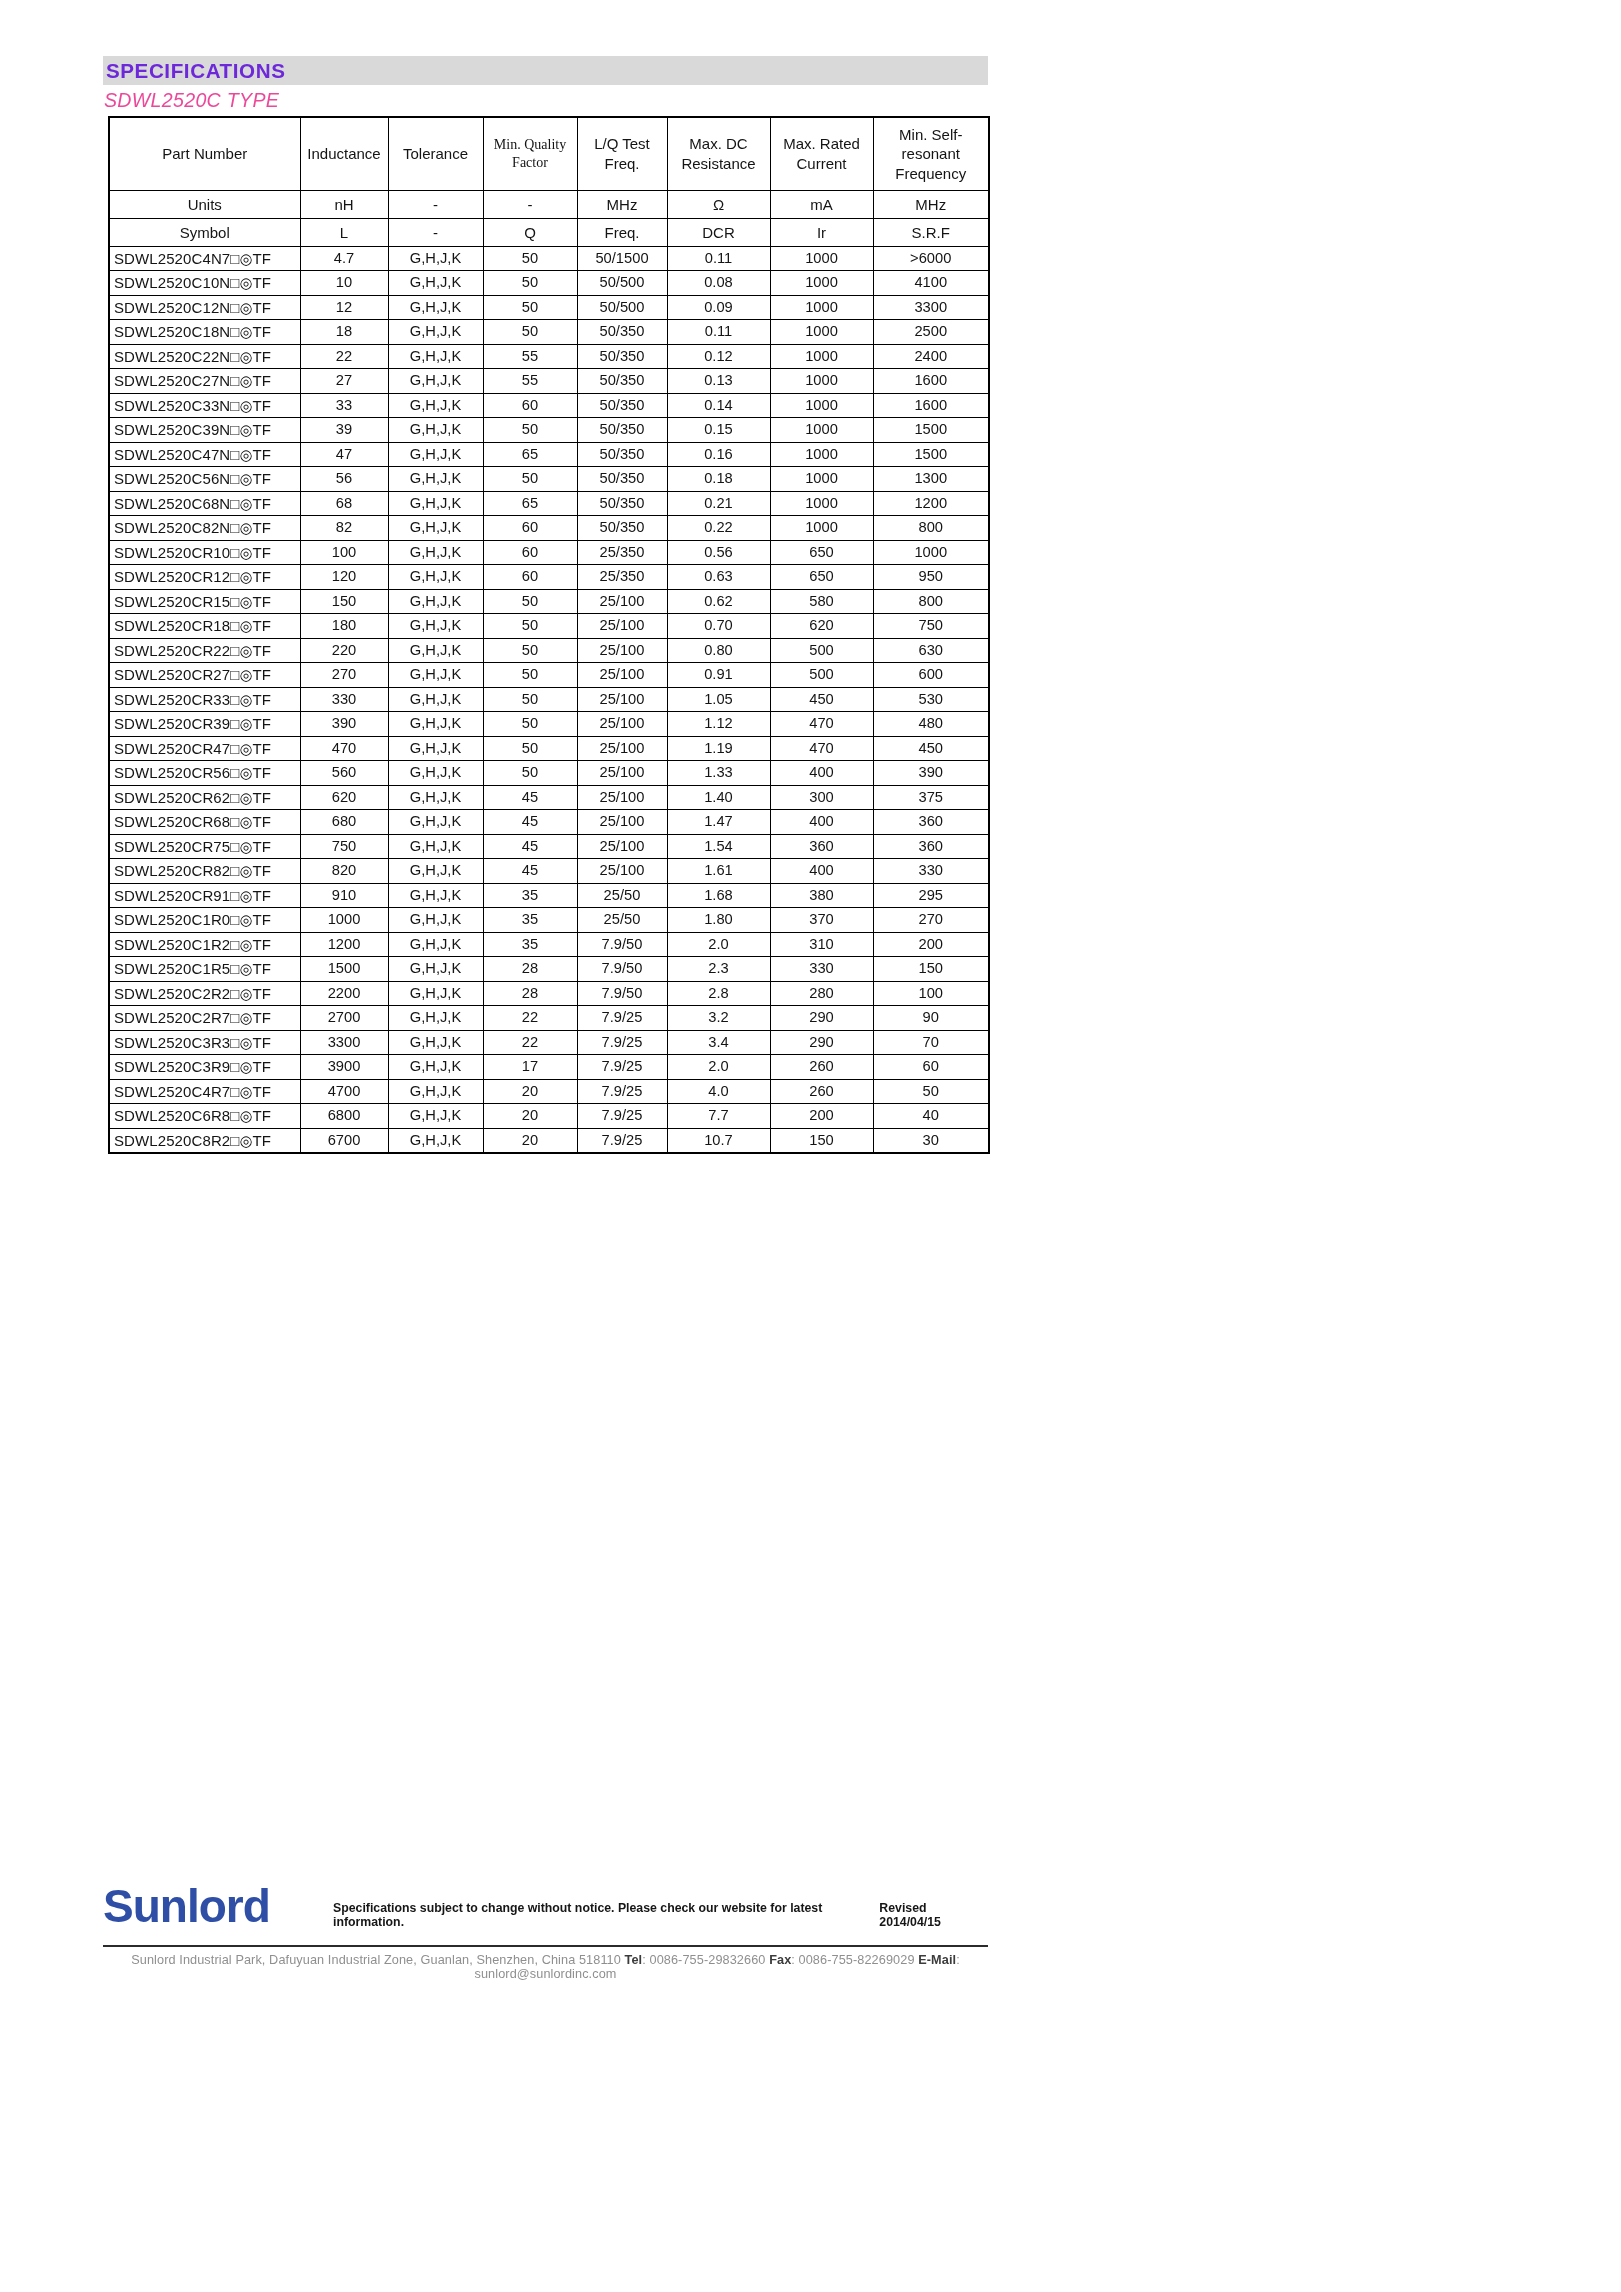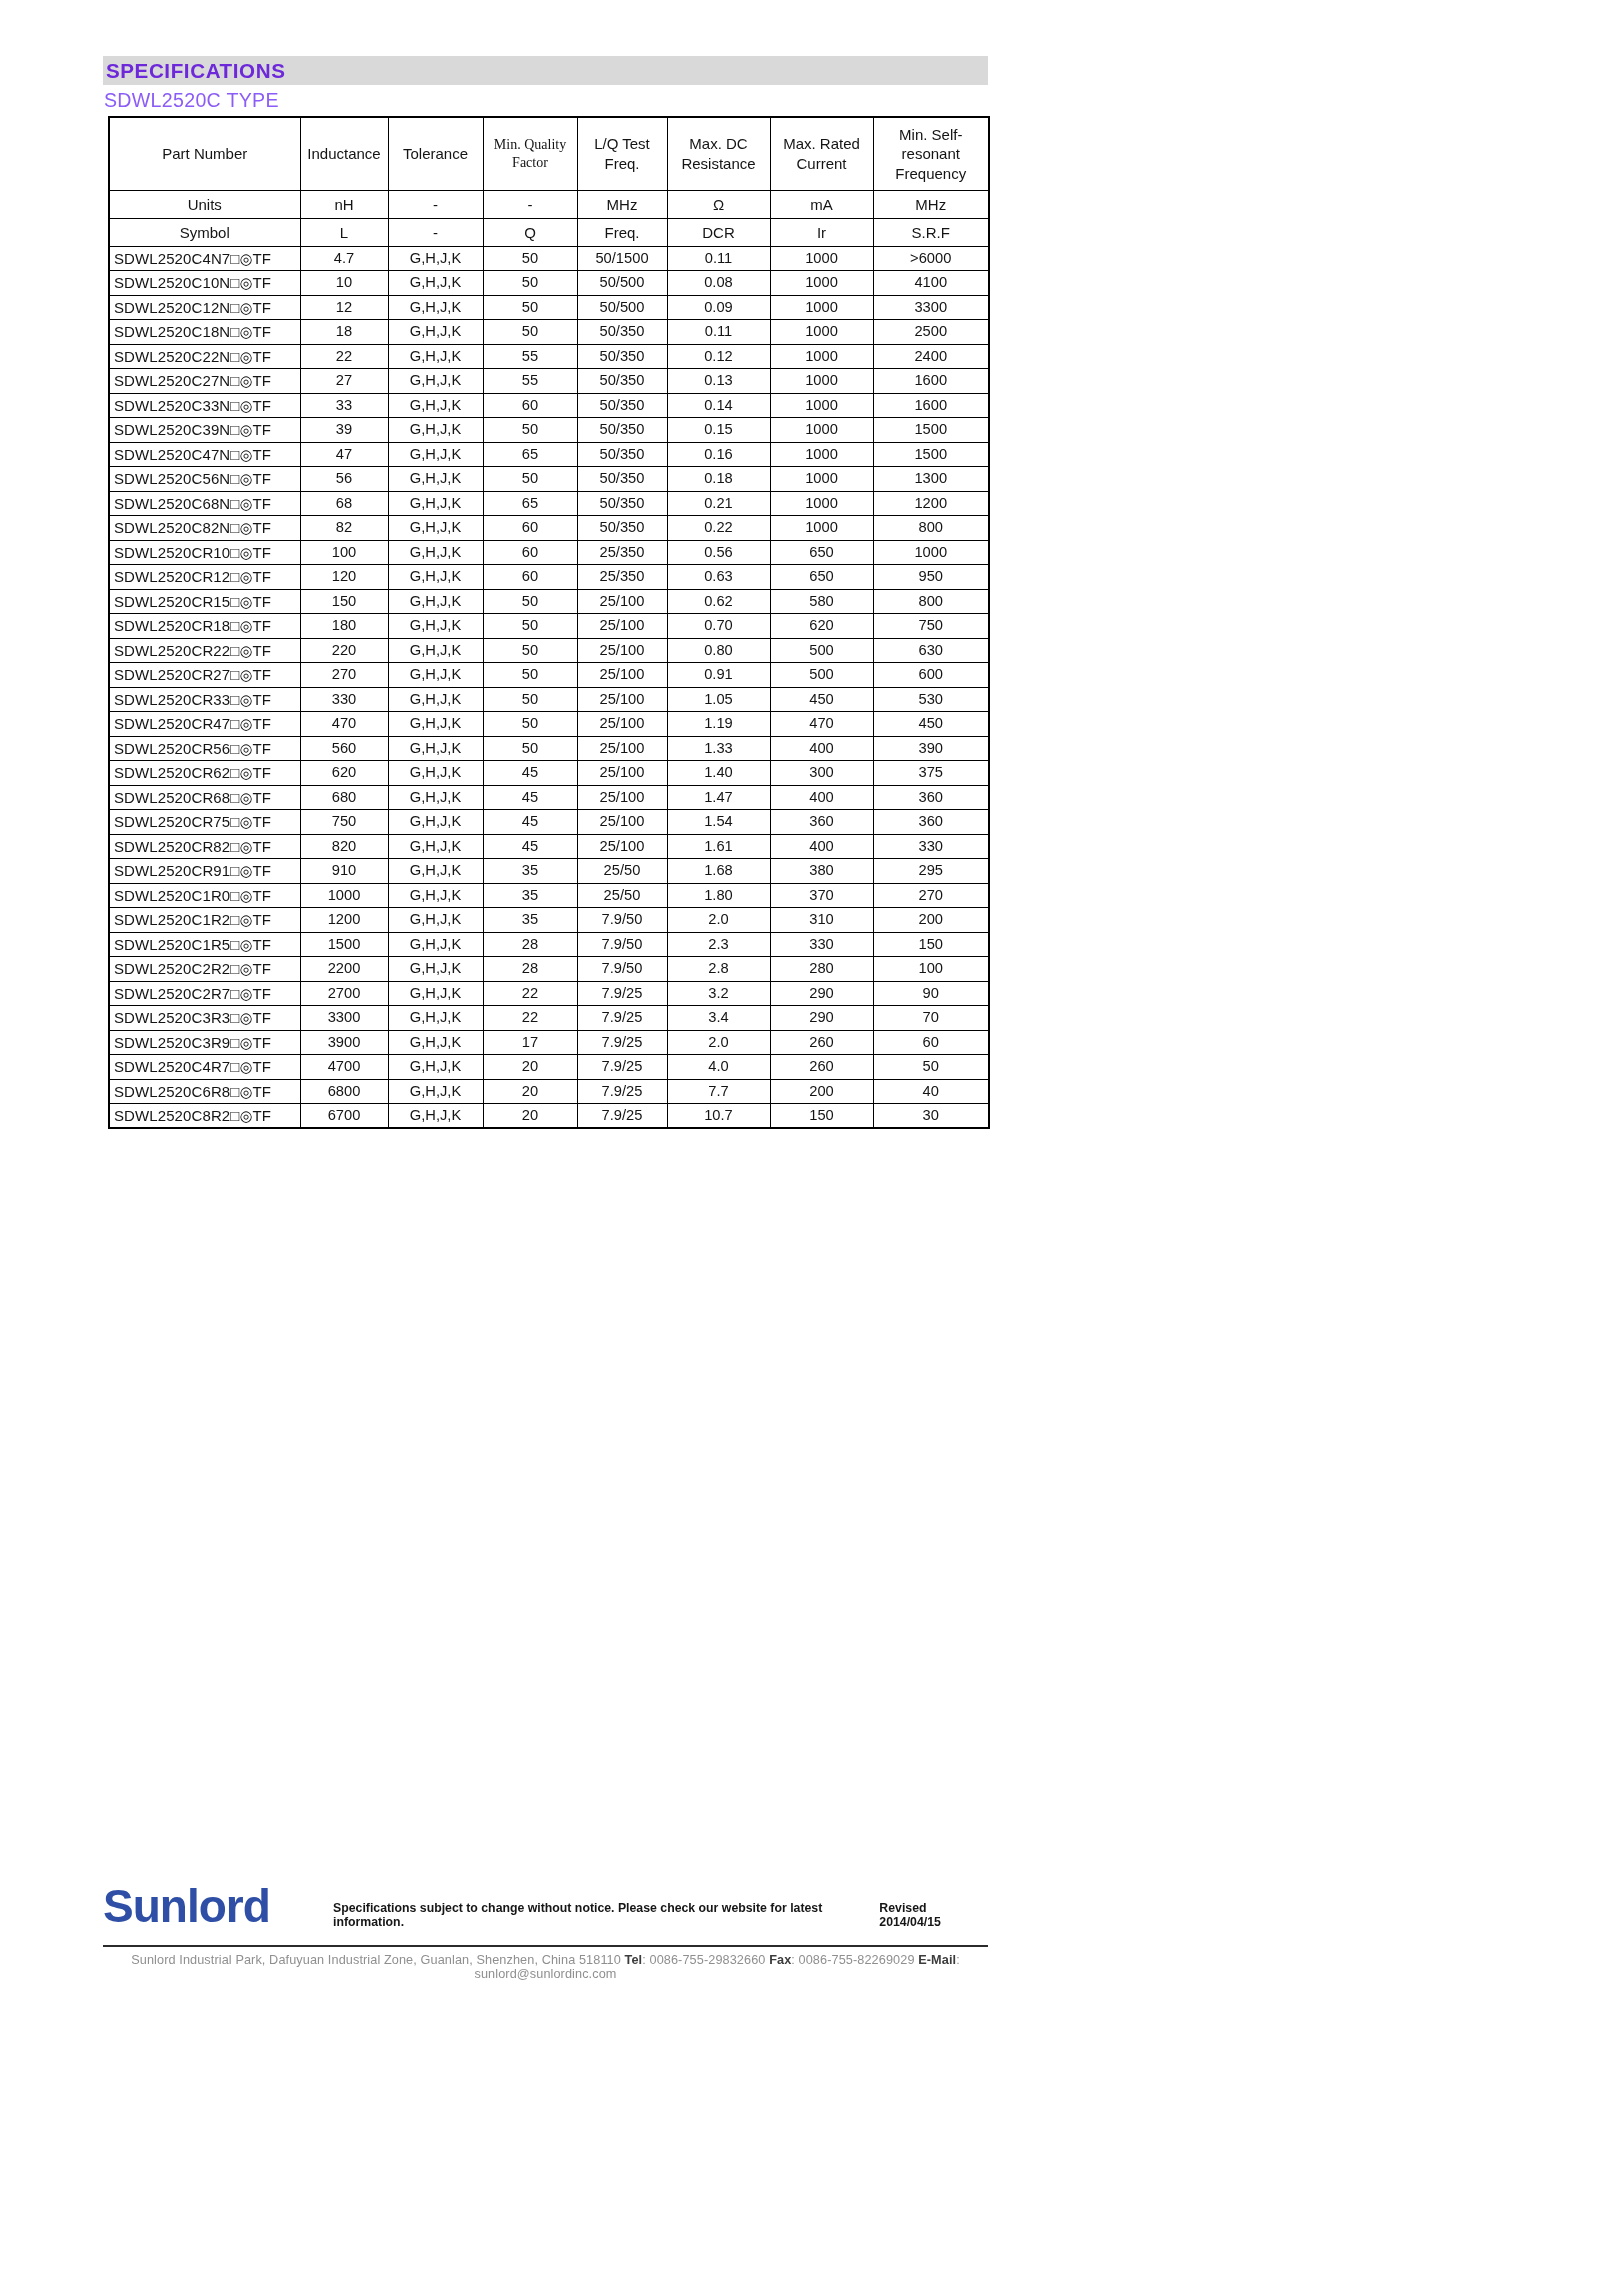--- a/index.html
+++ b/index.html
@@ -29,22 +29,23 @@
     letter-spacing: 0.6px;
     color: #6d28d9;
     padding-left: 2.9px;
   }
   .subtitle {
     position: absolute;
     left: 104px;
     top: 89px;
     font-size: 19.6px;
     font-weight: 400;
-    color: #8b5cf6;
+    color: #ec4899;
     letter-spacing: 0.3px;
+    font-style: italic;
   }
   table.spec {
     position: absolute;
     left: 108px;
     top: 116px;
     width: 880px;
     border-collapse: collapse;
     table-layout: fixed;
     border: 2px solid #000;
     background: #fff;
@@ -374,20 +375,30 @@
           <td class="pn">SDWL2520CR33□◎TF</td>
           <td>330</td>
           <td>G,H,J,K</td>
           <td>50</td>
           <td>25/100</td>
           <td>1.05</td>
           <td>450</td>
           <td>530</td>
         </tr>
         <tr>
+          <td class="pn">SDWL2520CR39□◎TF</td>
+          <td>390</td>
+          <td>G,H,J,K</td>
+          <td>50</td>
+          <td>25/100</td>
+          <td>1.12</td>
+          <td>470</td>
+          <td>480</td>
+        </tr>
+        <tr>
           <td class="pn">SDWL2520CR47□◎TF</td>
           <td>470</td>
           <td>G,H,J,K</td>
           <td>50</td>
           <td>25/100</td>
           <td>1.19</td>
           <td>470</td>
           <td>450</td>
         </tr>
         <tr>

